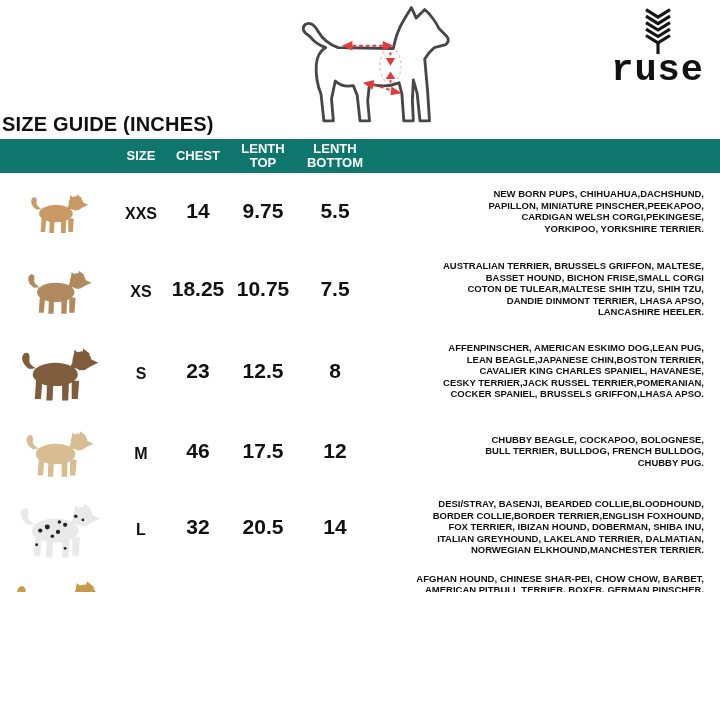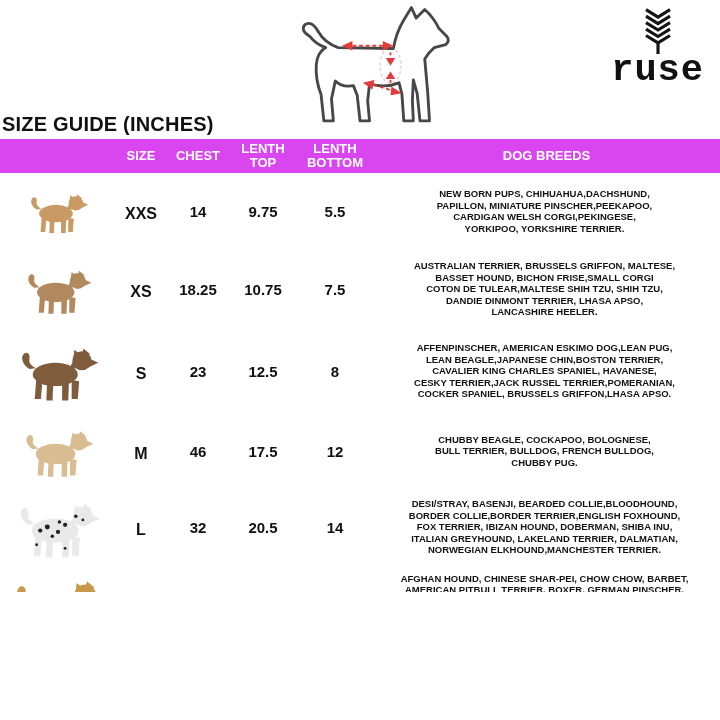--- a/index.html
+++ b/index.html
@@ -15,39 +15,39 @@
   .logo-text{
     font-family:"Liberation Mono", monospace;font-weight:700;font-size:37px;line-height:1;
     letter-spacing:1px;color:#111;margin-top:-2px;
   }
   .page-title{
     position:absolute;left:2px;bottom:3px;font-size:20px;font-weight:700;letter-spacing:.2px;
   }
   
   .grid{display:grid;grid-template-columns:115px 52px 62px 68px 76px 1fr;}
   .thead{
-    height:34px;background:#d946ef;color:#fff;align-items:center;
+    height:34px;background:#0f766e;color:#fff;align-items:center;
   }
   .th{font-size:13px;font-weight:700;text-align:center;line-height:1.1;white-space:pre-line;}
   .th.breeds-h{text-align:center;}
   .row{align-items:center;}
   .row:nth-child(1){height:76px;}
   .row:nth-child(2){height:80px;}
   .row:nth-child(3){height:84px;}
   .row:nth-child(4){height:76px;}
   .row:nth-child(5){height:76px;}
   .row:nth-child(6){height:84px;}
   .row:nth-child(7){height:71px;}
   .cell{text-align:center;}
-  .cell.num{font-size:15px;font-weight:700;}
+  .cell.num{font-size:21px;font-weight:700;}
   .cell.size{font-size:16px;font-weight:700;margin-top:6px;}
   .cell.img{display:flex;align-items:center;justify-content:center;}
   .cell.breeds{
-    text-align:center;font-size:9.5px;font-weight:700;line-height:11.5px;
-    white-space:pre-line;padding-right:4px;
+    text-align:right;font-size:9.5px;font-weight:700;line-height:11.5px;
+    white-space:pre-line;padding-right:16px;
   }
   .dog{display:block;}
 </style>
 </head>
 <body>
 
 <svg width="0" height="0" style="position:absolute" aria-hidden="true">
   <defs>
     <symbol id="dog-shape" viewBox="0 0 120 90">
       <path d="M18 42 C8 36 4 24 11 19 C16 16 20 22 18 28 C17 33 22 38 28 41 Z"></path>
@@ -120,21 +120,20 @@
   </div>
 
   <div class="grid thead">
     <div class="th"></div>
     <div class="th">SIZE</div>
     <div class="th">CHEST</div>
     <div class="th">LENTH
 TOP</div>
     <div class="th">LENTH
 BOTTOM</div>
-    <div class="th breeds-h">DOG BREEDS</div>
   </div>
 
   <div class="tbody">
 
     <div class="grid row">
       <div class="cell img">
           <svg class="dog" width="62" height="46" viewBox="0 0 120 90" style="fill: rgb(201, 154, 99);">
             <use href="#dog-shape"></use>
           </svg>
         </div>

